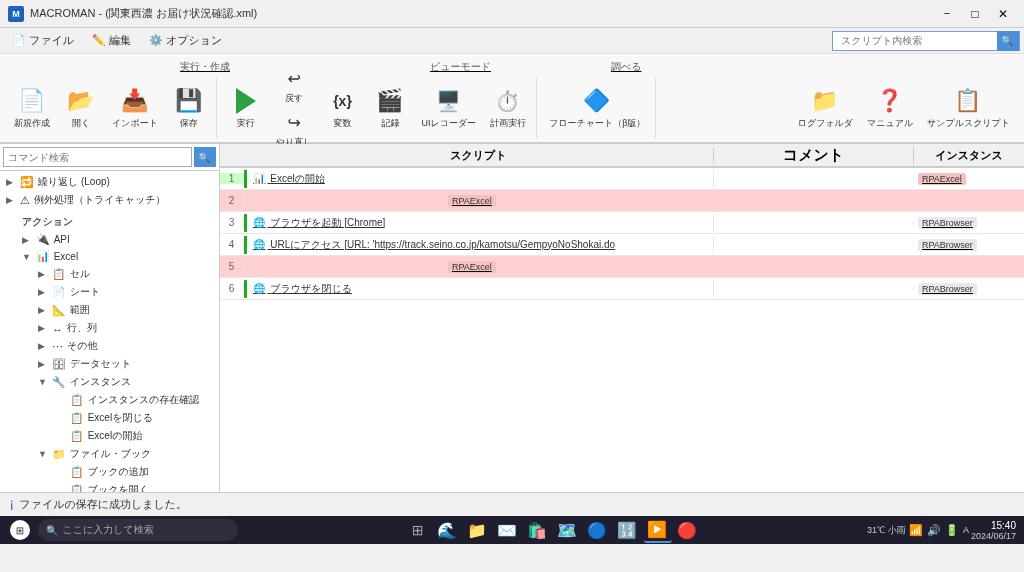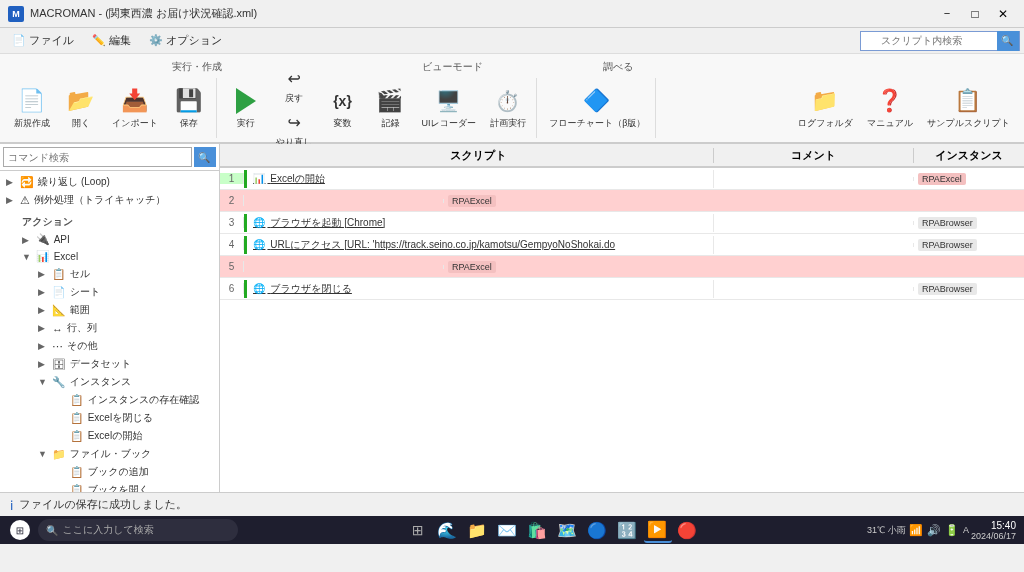--- a/index.html
+++ b/index.html
@@ -41,39 +41,40 @@
     
     .menu-search {
       margin-left: auto;
       display: flex; align-items: center;
       border: 1px solid #7a9bd4;
       background: white;
       height: 20px;
     }
     .menu-search input {
       border: none; outline: none; font-size: 10px;
-      padding: 0 20px; width: 136px; height: 18px;
+      padding: 0 8px; width: 164px; height: 18px;
     }
     .menu-search-btn {
       width: 22px; height: 20px; background: #4a90d9;
       border: none; cursor: pointer; display: flex; align-items: center; justify-content: center; color: white; font-size: 10px;
     }
 
     
     .ribbon {
       background: #f8f8f8;
       border-bottom: 2px solid #ccc;
       display: flex;
       flex-direction: column;
     }
     .ribbon-tabs-row {
       display: flex;
       height: 20px;
       align-items: flex-end;
-      padding: 0 12px;
+      padding: 0 20px;
+      text-decoration: underline;
     }
     .ribbon-tab-group-label {
       font-size: 10px; color: #555;
       padding: 2px 20px 0 20px;
       border-top: 2px solid transparent;
     }
     .ribbon-content {
       display: flex;
       height: 68px;
       align-items: center;
@@ -172,21 +173,21 @@
       height: 24px;
       align-items: center;
     }
     .script-col-num { width: 24px; min-width: 24px; border-right: 1px solid #ccc; }
     .script-col-script {
       flex: 1; display: flex; align-items: center; justify-content: center;
       font-size: 11px; font-weight: bold; border-right: 1px solid #ccc;
     }
     .script-col-comment {
       width: 200px; min-width: 200px; display: flex; align-items: center; justify-content: center;
-      font-size: 11px; font-weight: bold; border-right: 1px solid #ccc;
+      font-size: 15px; font-weight: bold; border-right: 1px solid #ccc;
     }
     .script-col-instance {
       width: 110px; min-width: 110px; display: flex; align-items: center; justify-content: center;
       font-size: 11px; font-weight: bold;
     }
     .script-row {
       display: flex;
       border-bottom: 1px solid #e8e8e8;
       min-height: 22px;
       align-items: center;
@@ -204,21 +205,21 @@
       flex: 1; font-size: 10px; color: #333; padding: 2px 4px;
       border-right: 1px solid #e8e8e8;
     }
     .row-comment {
       width: 200px; min-width: 200px;
       font-size: 10px; padding: 2px 4px;
       border-right: 1px solid #e8e8e8;
     }
     .row-instance {
       width: 110px; min-width: 110px;
-      font-size: 10px; padding: 2px 4px;
+      font-size: 10px; padding: 2px 4px; text-decoration: underline;
     }
     .row-script-text { font-size: 10px; }
 
     .inst-excel { background: #f4c0c0; color: #333; padding: 1px 4px; border-radius: 2px; font-size: 9px; }
     .inst-browser { background: #e8e8e8; color: #333; padding: 1px 4px; border-radius: 2px; font-size: 9px; }
 
     
     .status-bar {
       height: 24px;
       background: #f0f0f0;

